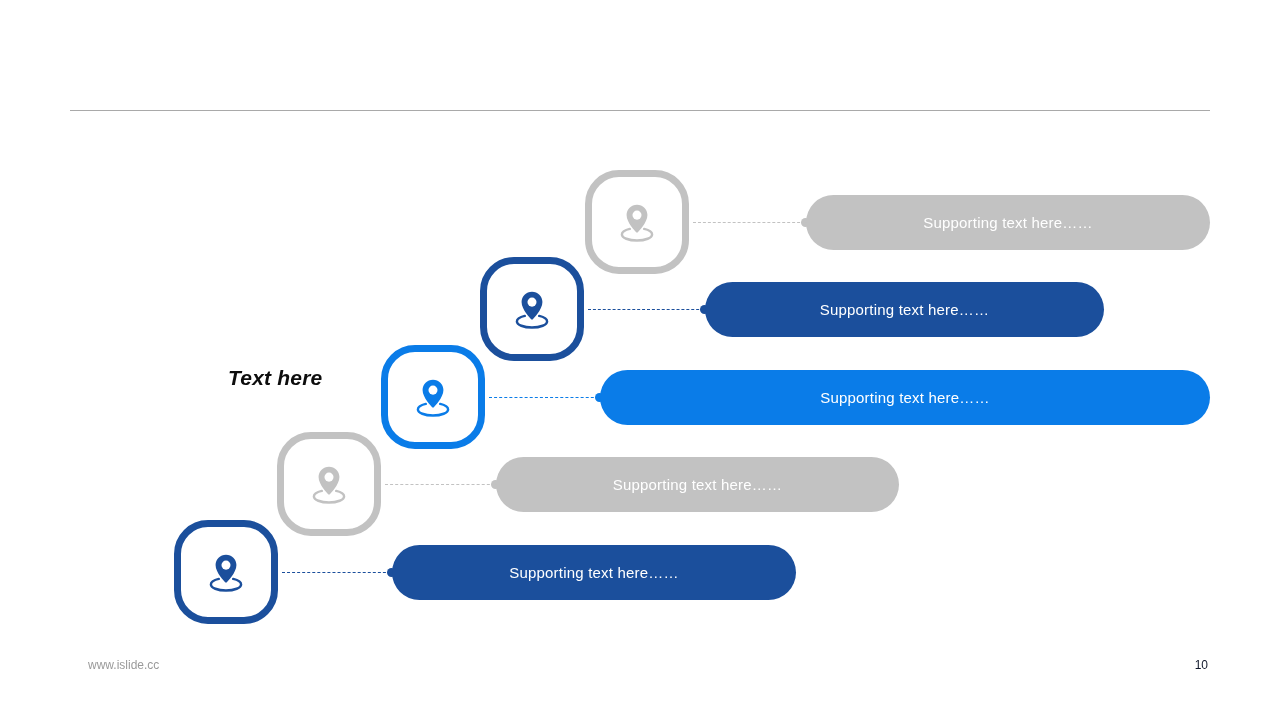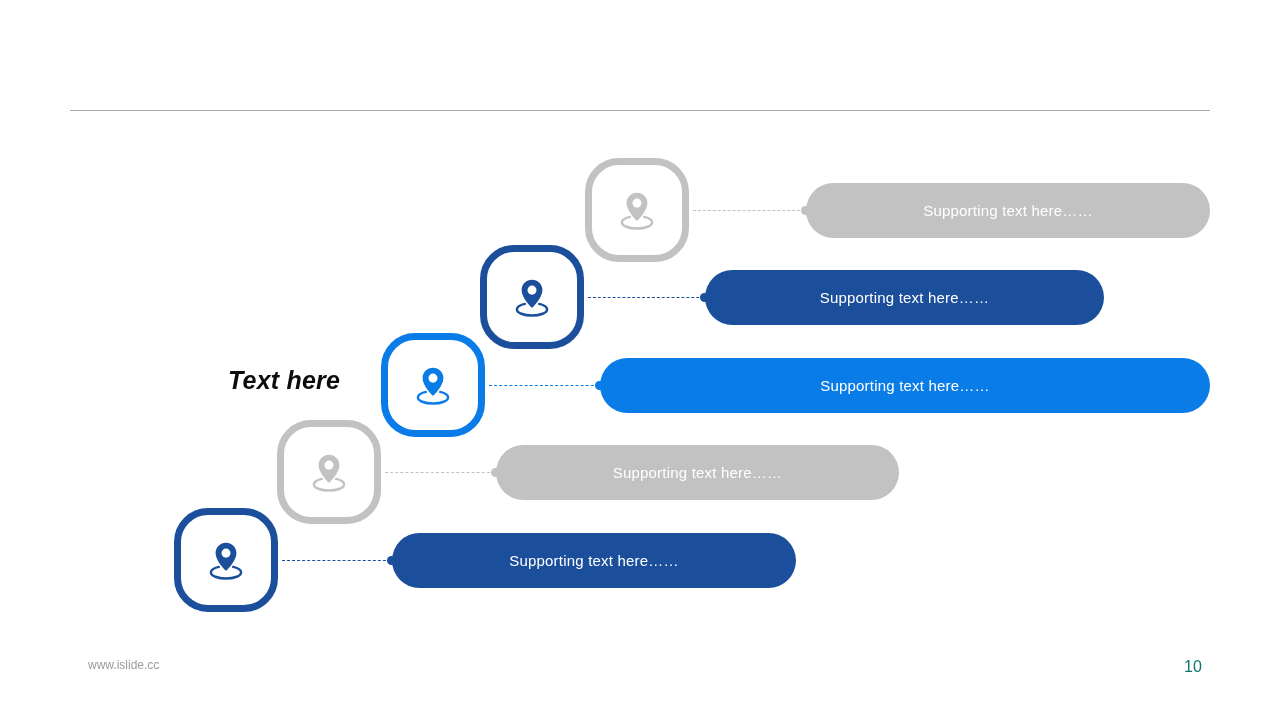--- a/index.html
+++ b/index.html
@@ -31,31 +31,31 @@
     top: 110px;
     width: 1140px;
     height: 1px;
     background: #a9a9a9;
   }
 
   
   .stage {
     position: absolute;
     left: 0;
-    top: 4px;
+    top: 16px;
     width: 1280px;
     height: 516px;
   }
 
   
   .side-label {
     position: absolute;
     left: 228px;
     top: 366px;
-    font-size: 25px;
+    font-size: 21px;
     font-weight: bold;
     font-style: italic;
     color: #0d0d0d;
     letter-spacing: 0.2px;
     white-space: nowrap;
   }
 
   
   .row {
     position: absolute;
@@ -127,23 +127,23 @@
     top: 658px;
     font-size: 12px;
     color: #9a9a9a;
     white-space: nowrap;
   }
   .page-number {
     position: absolute;
     left: 1178px;
     top: 658px;
     width: 30px;
-    text-align: center;
-    font-size: 16px;
-    color: #0f766e;
+    text-align: right;
+    font-size: 12px;
+    color: #0f172a;
     white-space: nowrap;
   }
 </style>
 </head>
 <body>
 
 <div id="slide">
 
   <div class="divider"></div>
 

